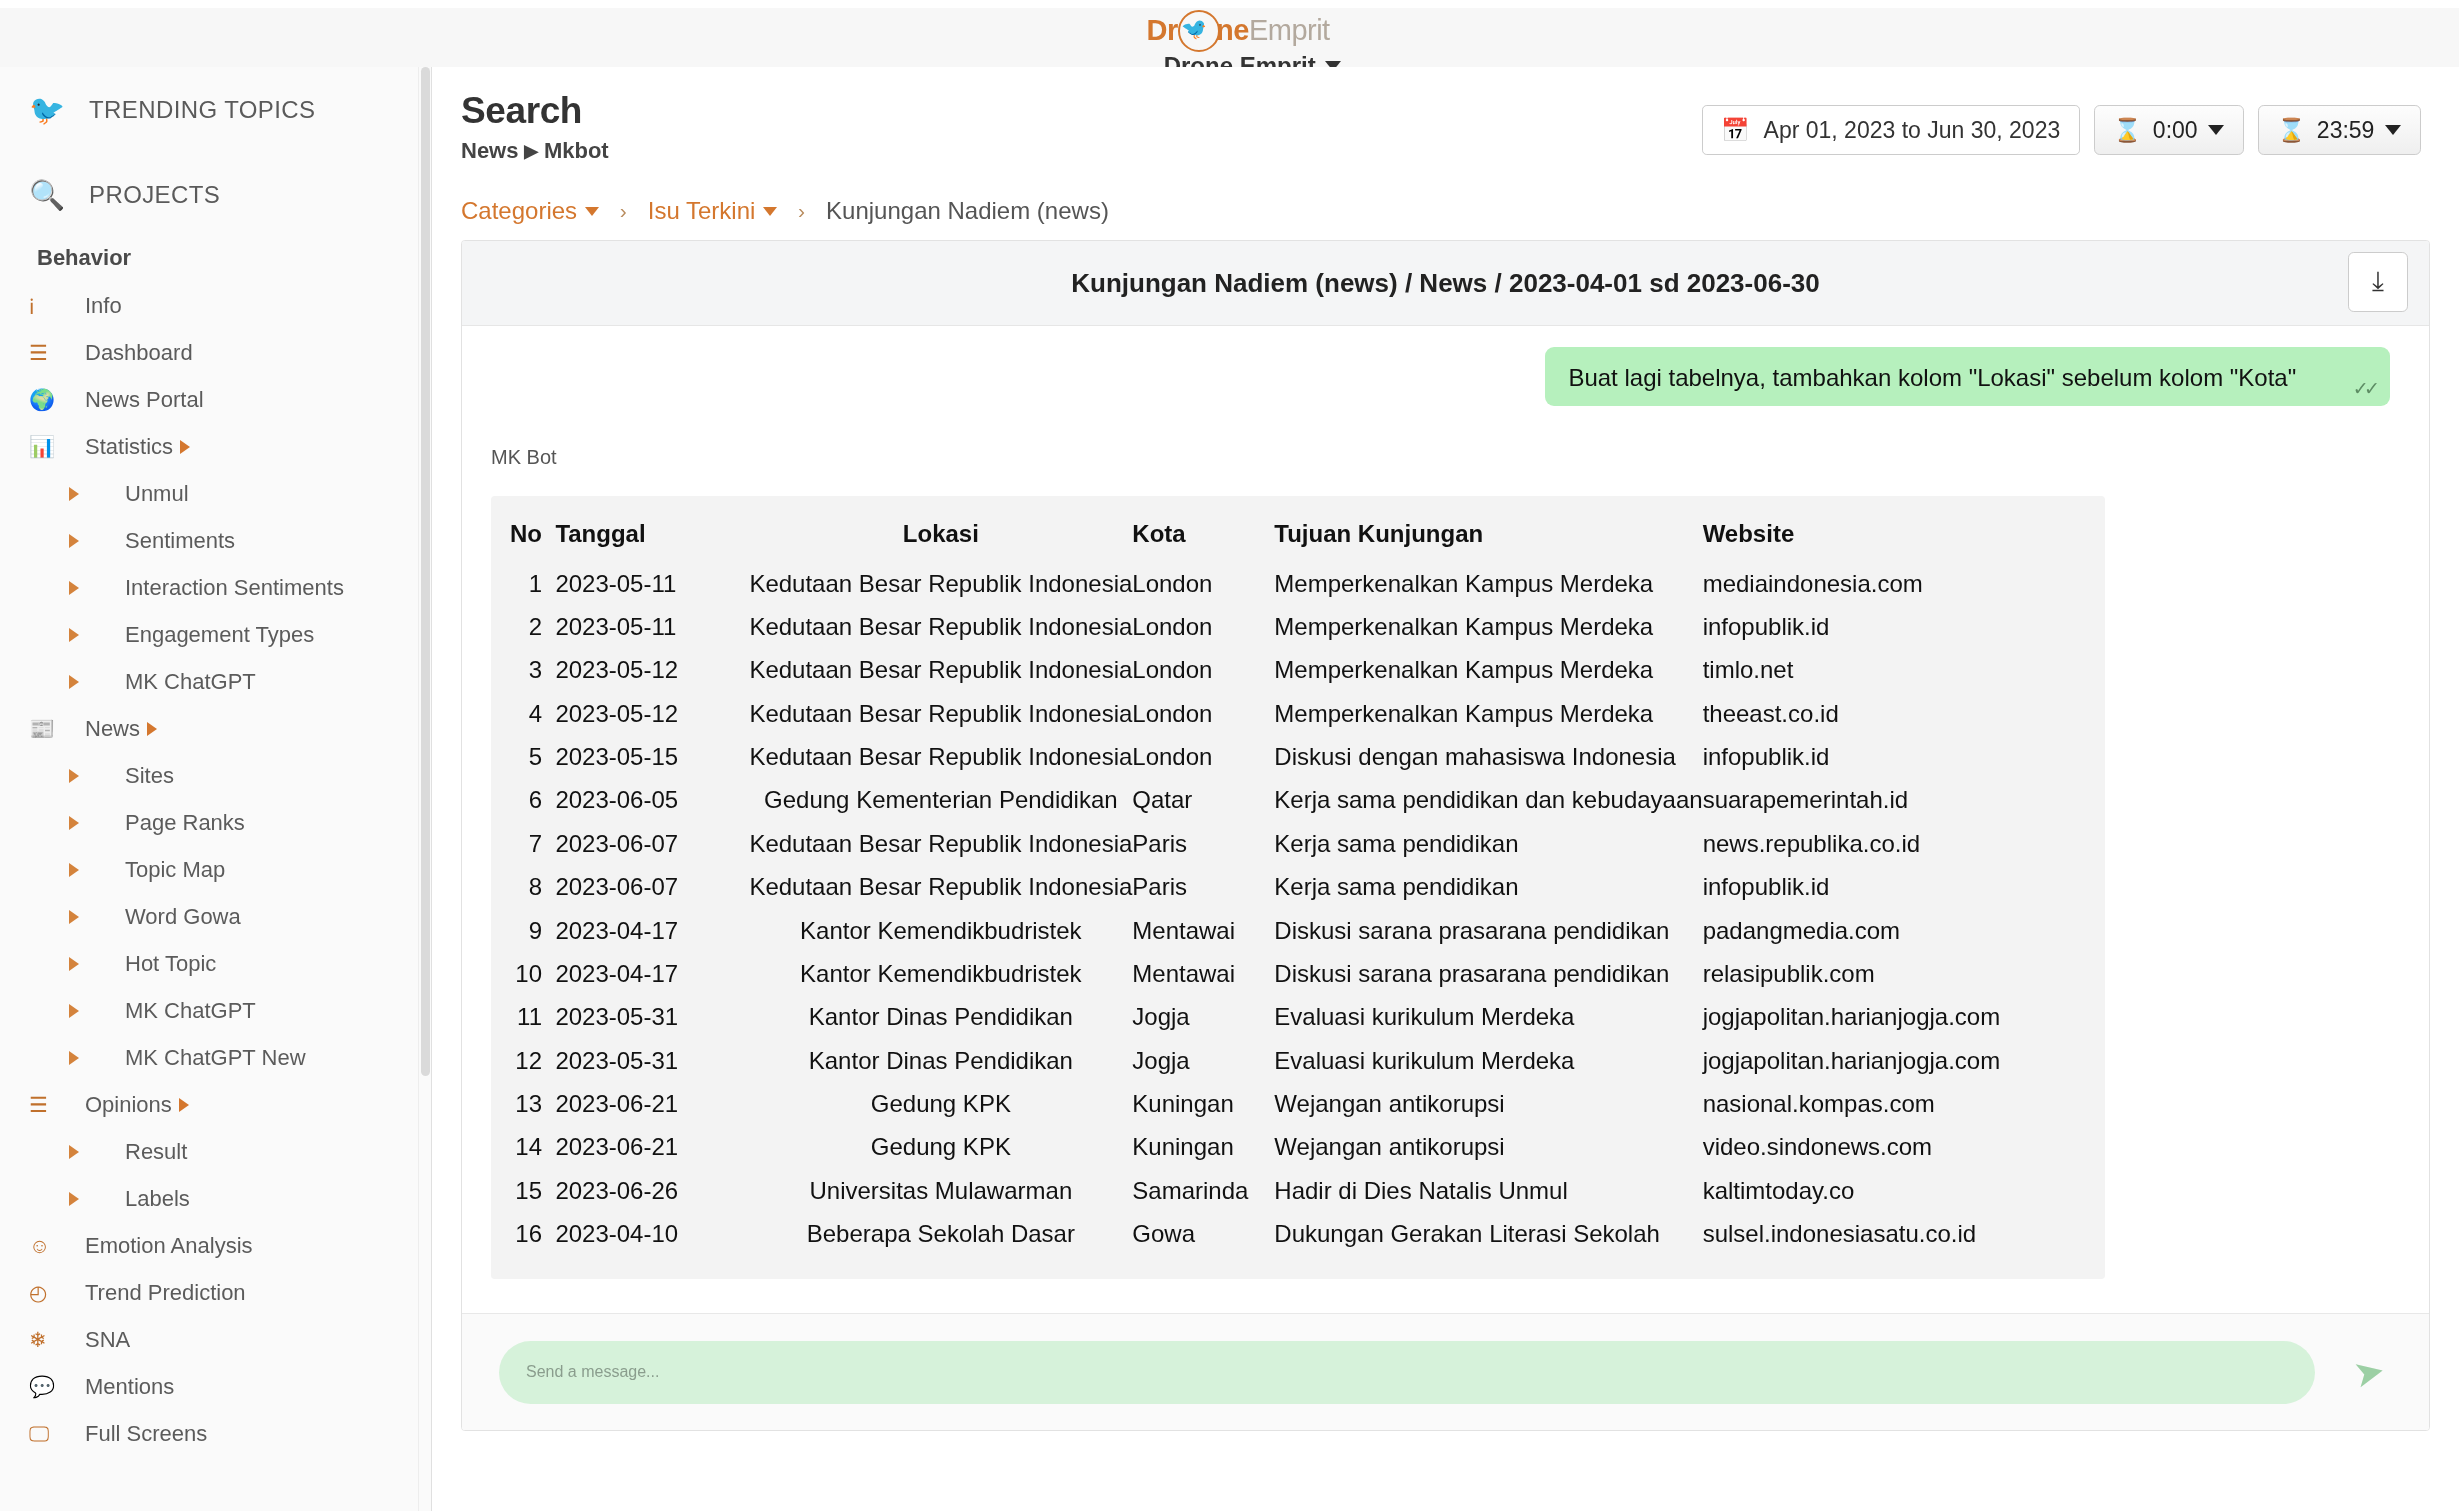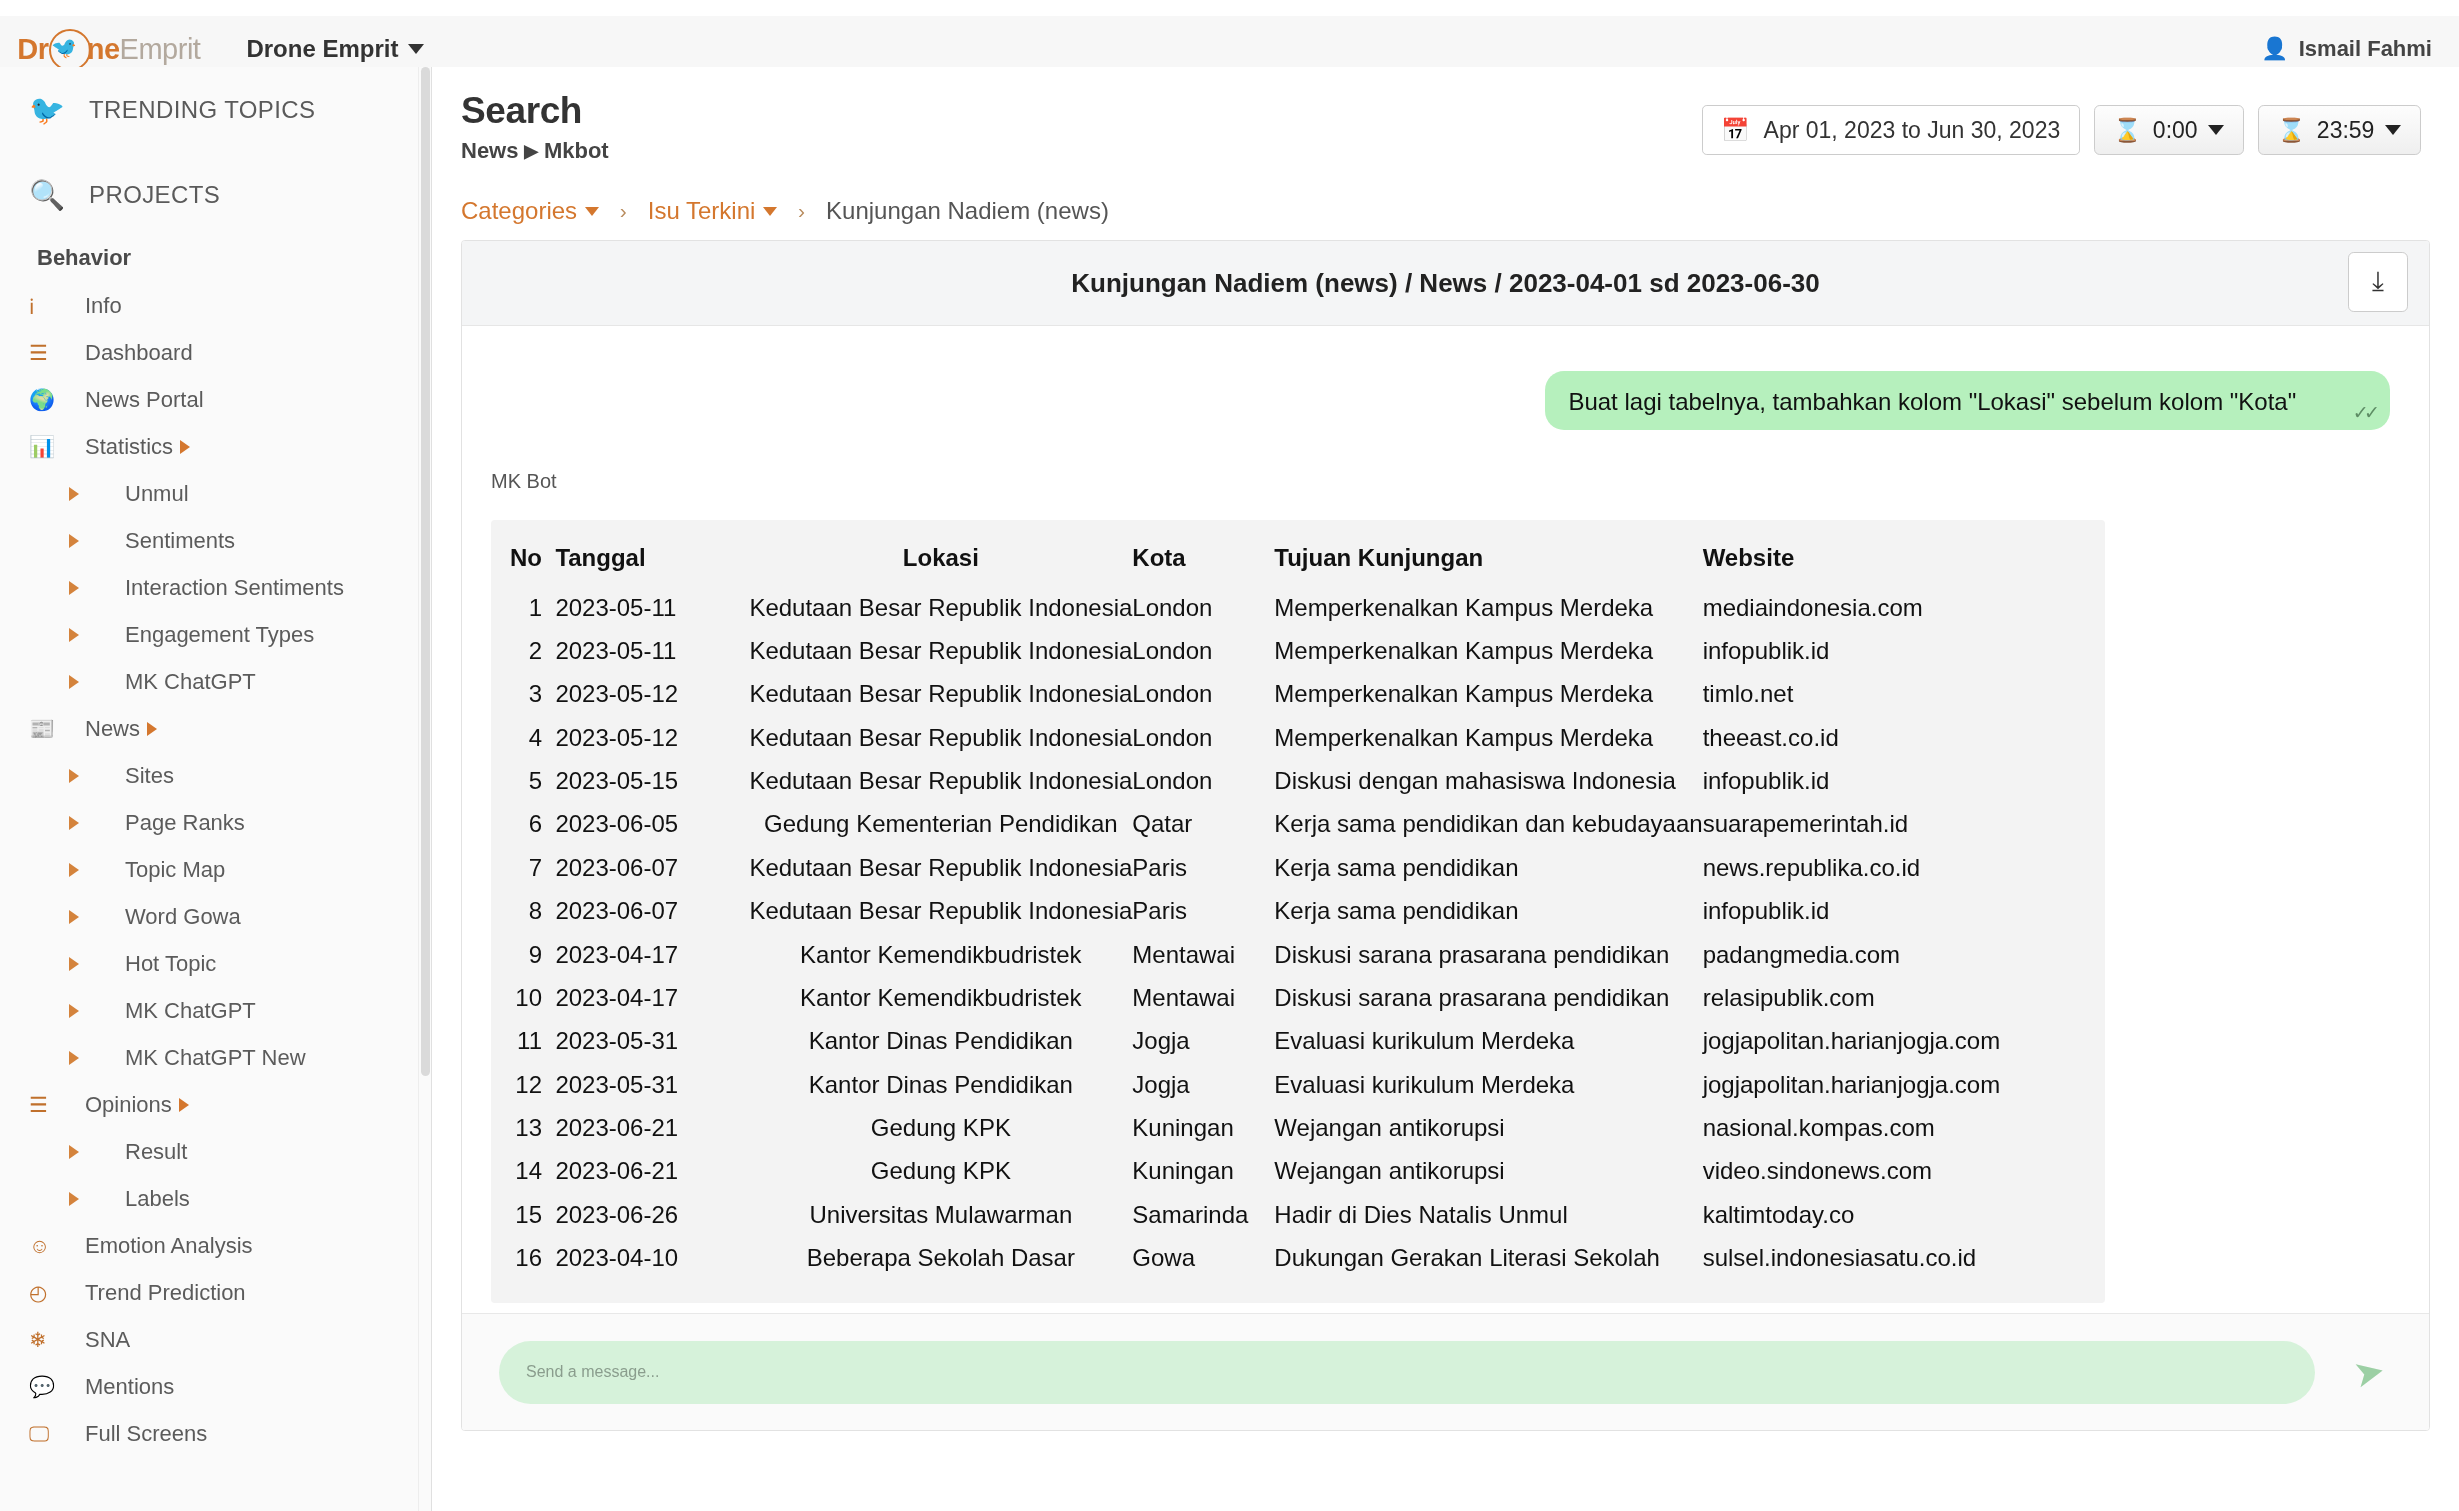--- a/index.html
+++ b/index.html
@@ -5,25 +5,25 @@
   * { box-sizing: border-box; margin: 0; padding: 0; }
   html, body {
     width: 2459px; height: 1511px;
     font-family: "Liberation Sans", sans-serif;
     background: #ffffff;
     overflow: hidden;
   }
 
   
   #topbar {
-    position: absolute; top: 16px; left: 0;
+    position: absolute; top: 8px; left: 0;
     width: 2459px; height: 67px;
     background: #f7f7f7;
     border-bottom: 1px solid #e3e3e3;
-    display: flex; align-items: center;
+    display: flex; align-items: center; flex-direction: column;
   }
   #brand-logo {
     margin-left: 17.3px;
     display: flex; align-items: center;
     font-size: 29px; font-weight: 700; letter-spacing: -0.5px;
   }
   #brand-logo .dr { color: #d4772e; }
   #brand-logo .ne { color: #d4772e; }
   #brand-logo .emprit { color: #b3a99e; font-weight: 400; }
   .logo-ring {
@@ -194,25 +194,24 @@
     font-size: 27px; color: #333; cursor: pointer;
   }
   #chat-body {
     position: relative;
     height: 990px; padding: 21px 29px 0 29px;
     background: #fff; overflow: hidden;
   }
   .bubble-user {
     margin-left: auto; margin-right: 9.6px;
     width: 845px;
-    background: #b6f0bd; border-radius: 19px;
+    background: #b6f0bd; border-radius: 9px;
     padding: 17.3px 23px 13.4px 23px;
     font-size: 24px; color: #111;
     position: relative;
-    margin-top: 24px;
   }
   .ticks { position: absolute; right: 15.4px; bottom: 5.8px; color: #5d8c64; font-size: 19px; letter-spacing: -4.8px; }
   #bot-name { margin-top: 40px; font-size: 20px; color: #555; }
   #table-wrap {
     margin-top: 27px;
     background: #f3f3f3; border-radius: 3.8px;
     padding: 19px 19px 23px 19px;
     width: 1614px;
   }
   table { border-collapse: collapse; width: 100%; }

